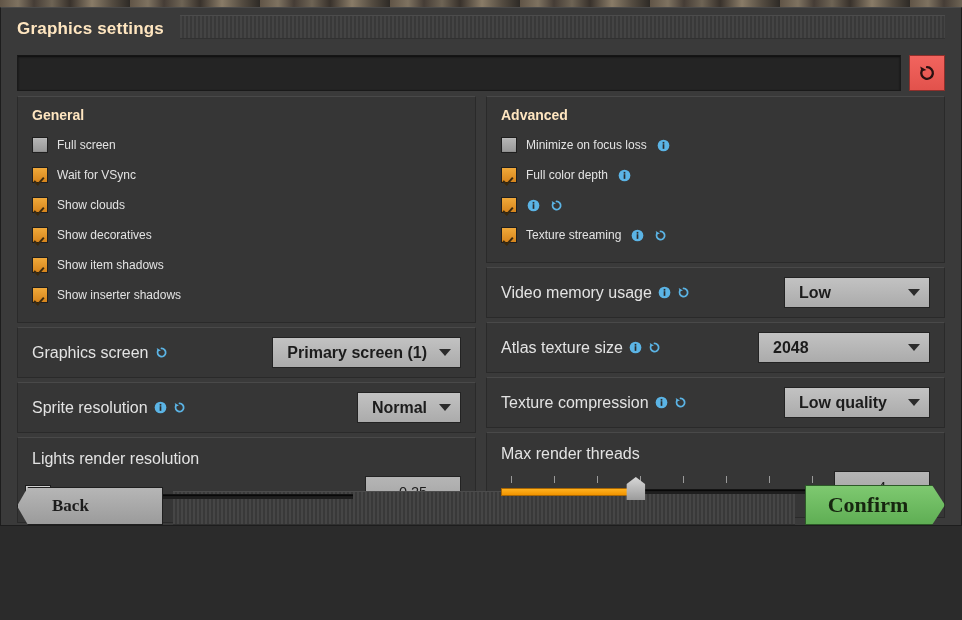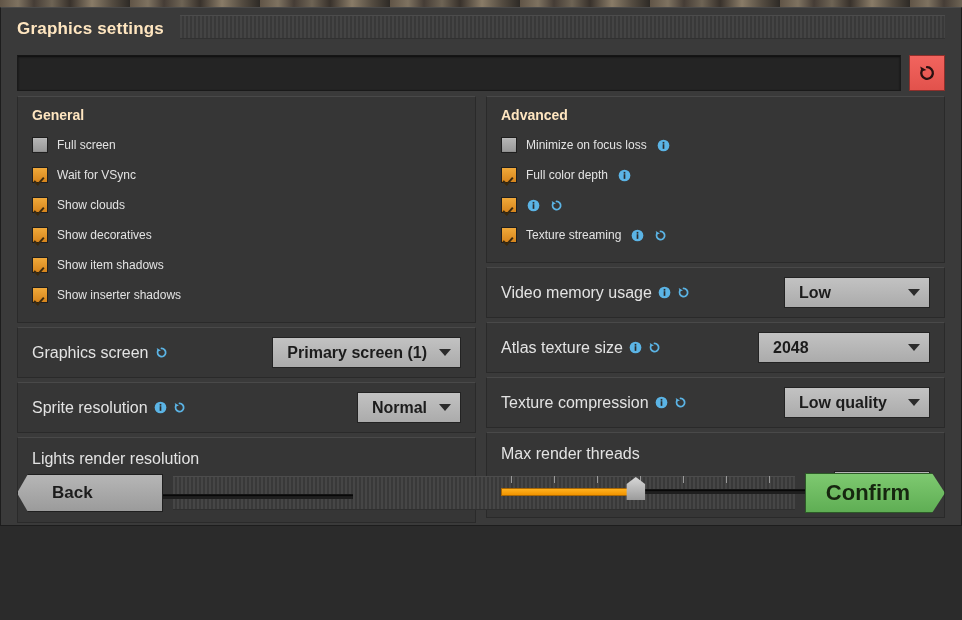--- a/index.html
+++ b/index.html
@@ -204,22 +204,22 @@
   .valuebox {
     width: 96px; flex: 0 0 96px; height: 32px;
     background: linear-gradient(#b5b5b5, #a2a2a2);
     border: 1px solid #232323;
     display: flex; align-items: center; justify-content: center;
     color: #1c1c1c; font-size: 14.5px; cursor: text;
   }
 
   
   .footer {
-    flex: 0 0 64px; display: flex; align-items: center;
-    gap: 10px; padding: 0 16px;
+    flex: 0 0 64px; display: flex; align-items: flex-end;
+    gap: 10px; padding: 0 16px; font-family: Liberation Serif, serif;
   }
   .btn-back {
     height: 38px; min-width: 146px;
     background: linear-gradient(#b6b6b6, #9b9b9b);
     border: 1px solid #1f1f1f;
     clip-path: polygon(11px 0, 100% 0, 100% 100%, 11px 100%, 0 50%);
     display: flex; align-items: center; padding-left: 34px;
     color: #1c1c1c; font-size: 17px; font-weight: bold; cursor: pointer;
   }
   .footer-fill {

